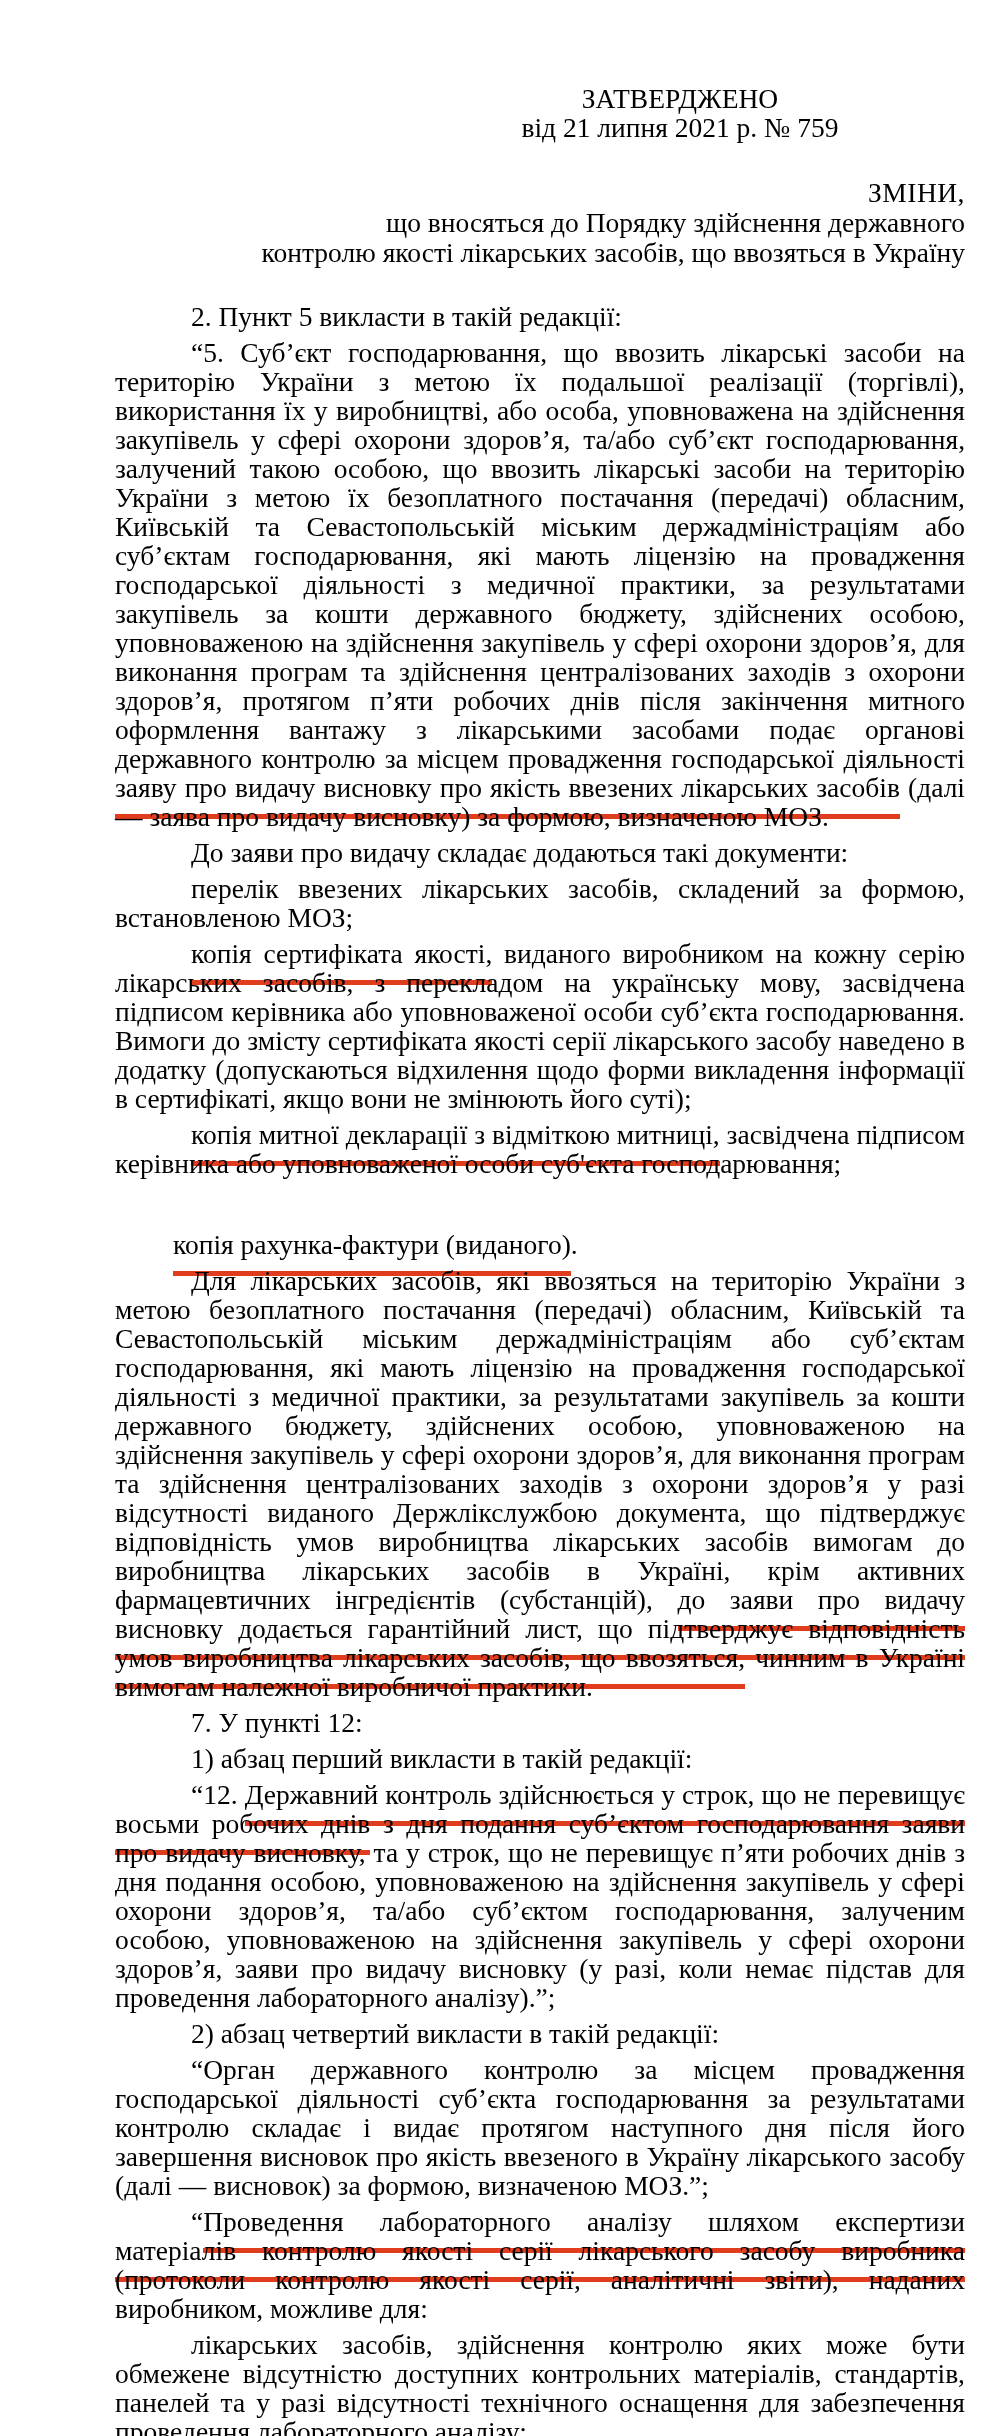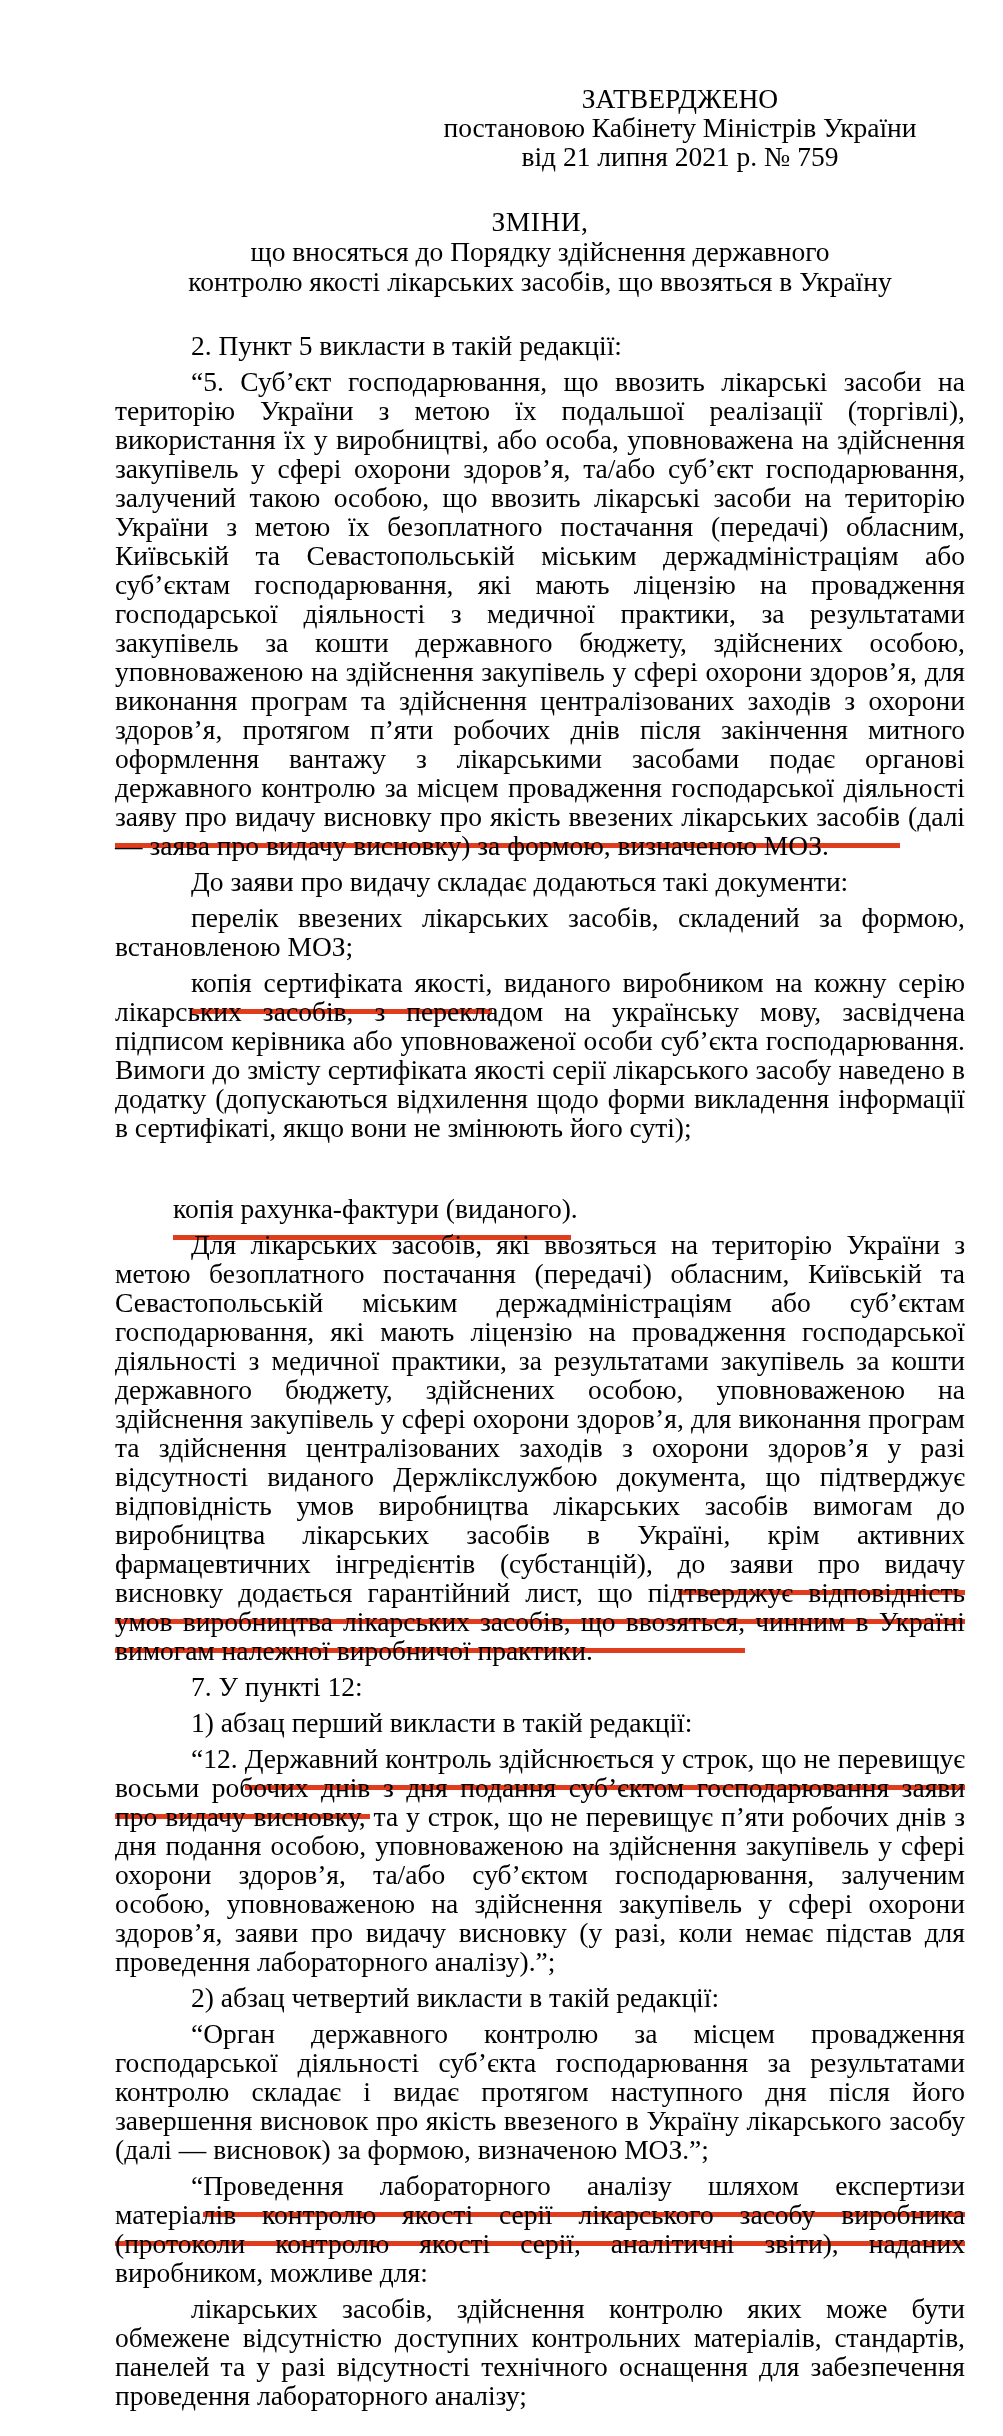--- a/index.html
+++ b/index.html
@@ -17,21 +17,21 @@
   }
   .approval {
     width: 480px;
     margin-left: 325px;
     text-align: center;
     line-height: 29px;
   }
   .approval div { white-space: nowrap; }
   .doc-title {
     margin-top: 36px;
-    text-align: center;
+    text-align: right;
     line-height: 30px;
   }
   .doc-title .t1 { letter-spacing: 0.5px; }
   .body-text { margin-top: 34px; }
   .para {
     margin: 7px 0 0 0;
     text-align: justify;
     text-indent: 76px;
     line-height: 29px;
   }
@@ -43,36 +43,36 @@
     padding-bottom: 11px;
   }
 </style>
 </head>
 <body>
 
 <div class="page">
 
   <div class="approval">
     <div>ЗАТВЕРДЖЕНО</div>
-    <div>постановою Кабінету Міністрів України</div>
     <div>від 21 липня 2021 р. № 759</div>
   </div>
 
   <div class="doc-title">
     <div class="t1">ЗМІНИ,</div>
     <div>що вносяться до Порядку здійснення державного</div>
     <div>контролю якості лікарських засобів, що ввозяться в Україну</div>
   </div>
 
   <div class="body-text" id="body-text">
       <p class="para first">2. Пункт 5 викласти в такій редакції:</p>
       <p class="para">“5. Суб’єкт господарювання, що ввозить лікарські засоби на територію України з метою їх подальшої реалізації (торгівлі), використання їх у виробництві, або особа, уповноважена на здійснення закупівель у сфері охорони здоров’я, та/або суб’єкт господарювання, залучений такою особою, що ввозить лікарські засоби на територію України з метою їх безоплатного постачання (передачі) обласним, Київській та Севастопольській міським держадміністраціям або суб’єктам господарювання, які мають ліцензію на провадження господарської діяльності з медичної практики, за результатами закупівель за кошти державного бюджету, здійснених особою, уповноваженою на здійснення закупівель у сфері охорони здоров’я, для виконання програм та здійснення централізованих заходів з охорони здоров’я, протягом п’яти робочих днів після закінчення митного оформлення вантажу з лікарськими засобами подає органові державного контролю за місцем провадження господарської діяльності <span class="rl">заяву про видачу висновку про якість ввезених лікарських засобів</span> (далі — заява про видачу висновку) за формою, визначеною МОЗ.</p>
       <p class="para">До заяви  про видачу складає додаються такі документи:</p>
       <p class="para">перелік ввезених лікарських засобів, складений за формою, встановленою МОЗ;</p>
       <p class="para"><span class="rl">копія сертифіката якості,</span> виданого виробником на кожну серію лікарських засобів, з перекладом на українську мову, засвідчена підписом керівника або уповноваженої особи суб’єкта господарювання. Вимоги до змісту сертифіката якості серії лікарського засобу наведено в додатку (допускаються відхилення щодо форми викладення інформації в сертифікаті, якщо вони не змінюють його суті);</p>
+      <p class="para"><span class="rl">копія митної декларації з відміткою митниці,</span> засвідчена підписом керівника або уповноваженої особи суб'єкта господарювання;</p>
       <p class="para extra-gap small-indent"><span class="rl">копія рахунка-фактури (виданого)</span>.</p>
       <p class="para">Для лікарських засобів, які ввозяться на територію України з метою безоплатного постачання (передачі) обласним, Київській та Севастопольській міським держадміністраціям або суб’єктам господарювання, які мають ліцензію на провадження господарської діяльності з медичної практики, за результатами закупівель за кошти державного бюджету, здійснених особою, уповноваженою на здійснення закупівель у сфері охорони здоров’я, для виконання програм та здійснення централізованих заходів з охорони здоров’я у разі відсутності виданого Держлікслужбою документа, що підтверджує відповідність умов виробництва лікарських засобів вимогам до виробництва лікарських засобів в Україні, крім активних фармацевтичних інгредієнтів (субстанцій), <span class="rl">до заяви про видачу висновку додається гарантійний лист, що підтверджує відповідність умов виробництва лікарських засобів, що ввозяться,</span> чинним в Україні вимогам належної виробничої практики.</p>
       <p class="para">7. У пункті 12:</p>
       <p class="para">1) абзац перший викласти в такій редакції:</p>
       <p class="para">“12. <span class="rl">Державний контроль здійснюється у строк, що не перевищує восьми робочих днів</span> з дня подання суб’єктом господарювання заяви про видачу висновку, та у строк, що не перевищує п’яти робочих днів з дня подання особою, уповноваженою на здійснення закупівель у сфері охорони здоров’я, та/або суб’єктом господарювання, залученим особою, уповноваженою на здійснення закупівель у сфері охорони здоров’я, заяви про видачу висновку (у разі, коли немає підстав для проведення лабораторного аналізу).”;</p>
       <p class="para">2) абзац четвертий викласти в такій редакції:</p>
       <p class="para">“Орган державного контролю за місцем провадження господарської діяльності суб’єкта господарювання за результатами контролю складає і видає протягом наступного дня після його завершення висновок про якість ввезеного в Україну лікарського засобу (далі — висновок) за формою, визначеною МОЗ.”;</p>
       <p class="para">“<span class="rl">Проведення лабораторного аналізу шляхом експертизи матеріалів контролю якості серії лікарського засобу виробника</span> (протоколи контролю якості серії, аналітичні звіти), наданих виробником, можливе для:</p>
       <p class="para">лікарських засобів, здійснення контролю яких може бути обмежене відсутністю доступних контрольних матеріалів, стандартів, панелей та у разі відсутності технічного оснащення для забезпечення проведення лабораторного аналізу;</p>
     </div>

